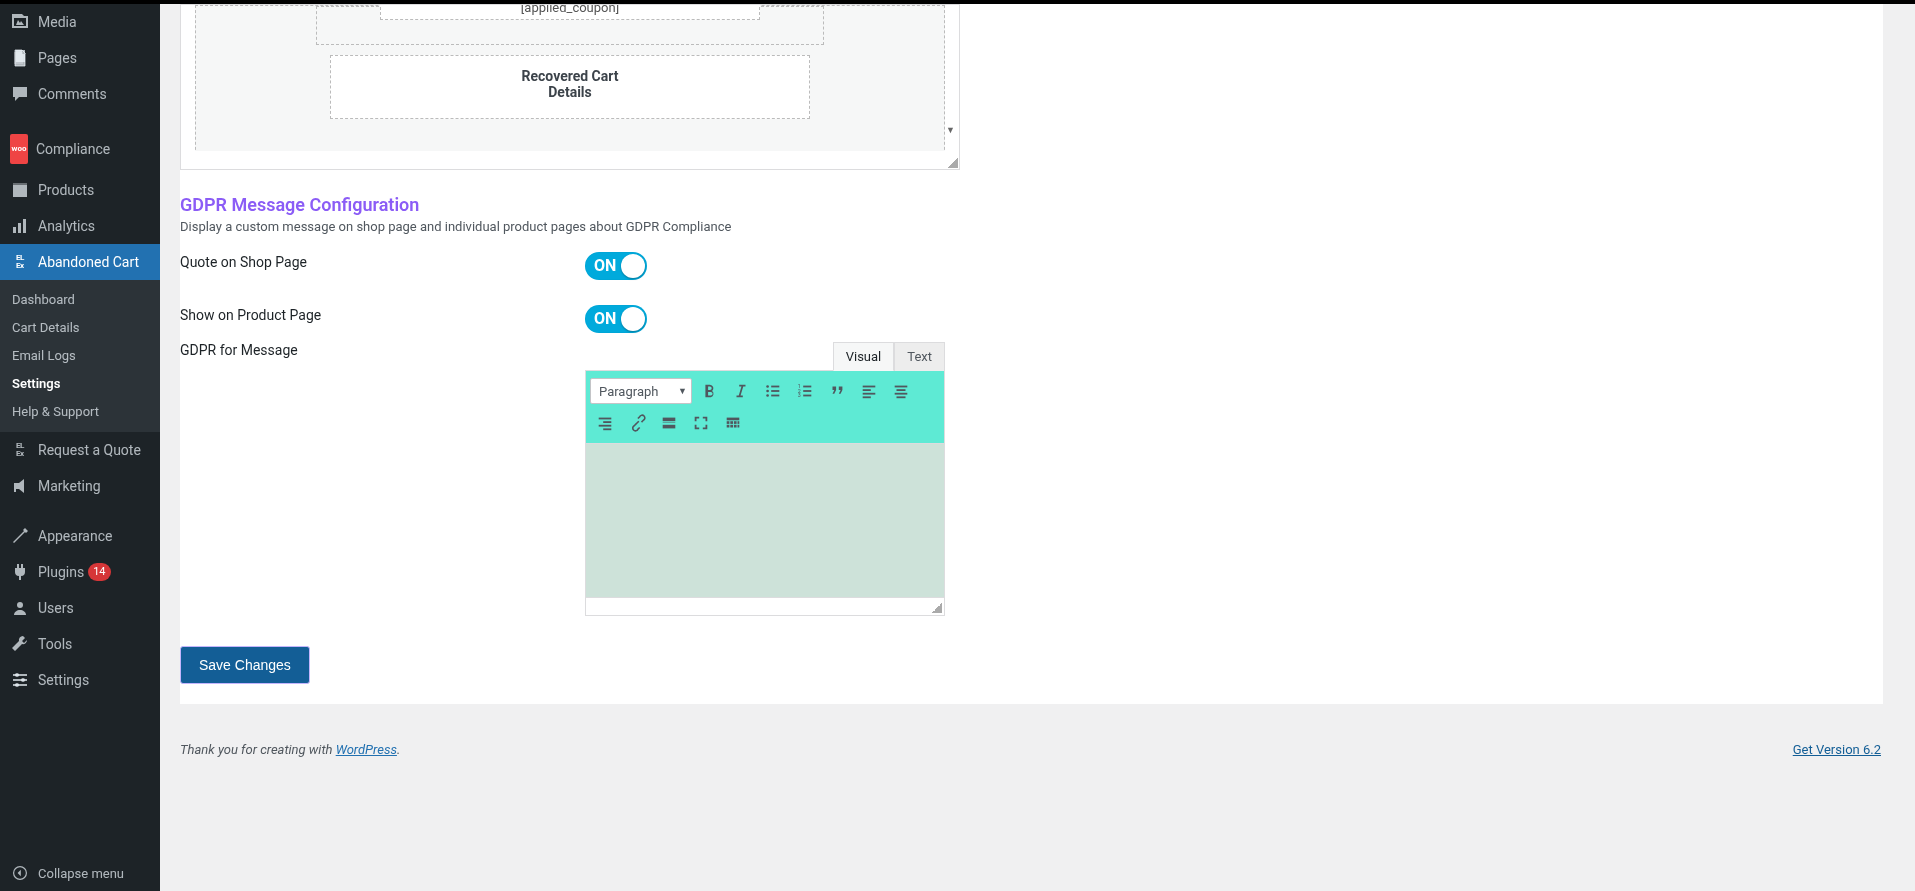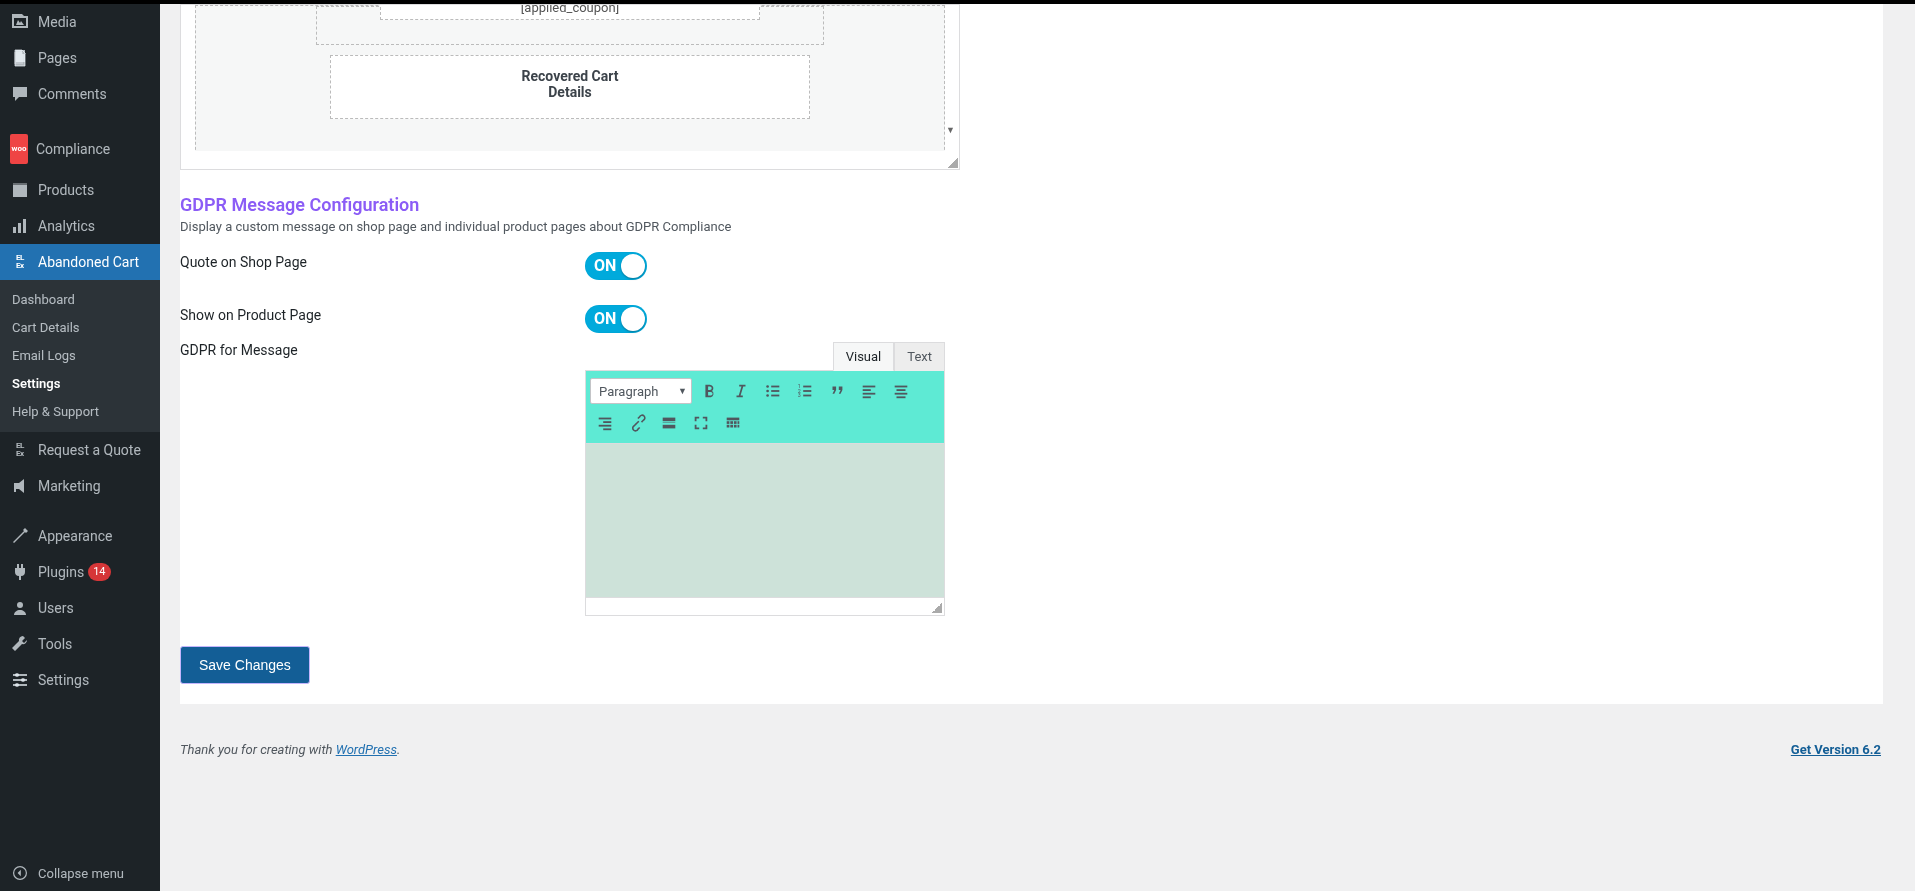--- a/index.html
+++ b/index.html
@@ -228,21 +228,21 @@
   
   .wp-footer {
     display: flex; justify-content: space-between; align-items: center;
     padding: 18px 2px 0 0;
     font-size: 13px; color: #50575e;
     font-style: normal;
     gap: 40px;
   }
   .wp-footer .left { font-style: italic; }
   .wp-footer a { color: #2271b1; text-decoration: underline; }
-  .wp-footer a.version { color: #135e96; font-weight: 700;}
+  .wp-footer a.version { color: #135e96; font-weight: 400;}
 </style>
 </head>
 <body>
 
 <div class="topbar"></div>
 
 <nav class="sidebar">
 
   <a>
     <span class="icon">

